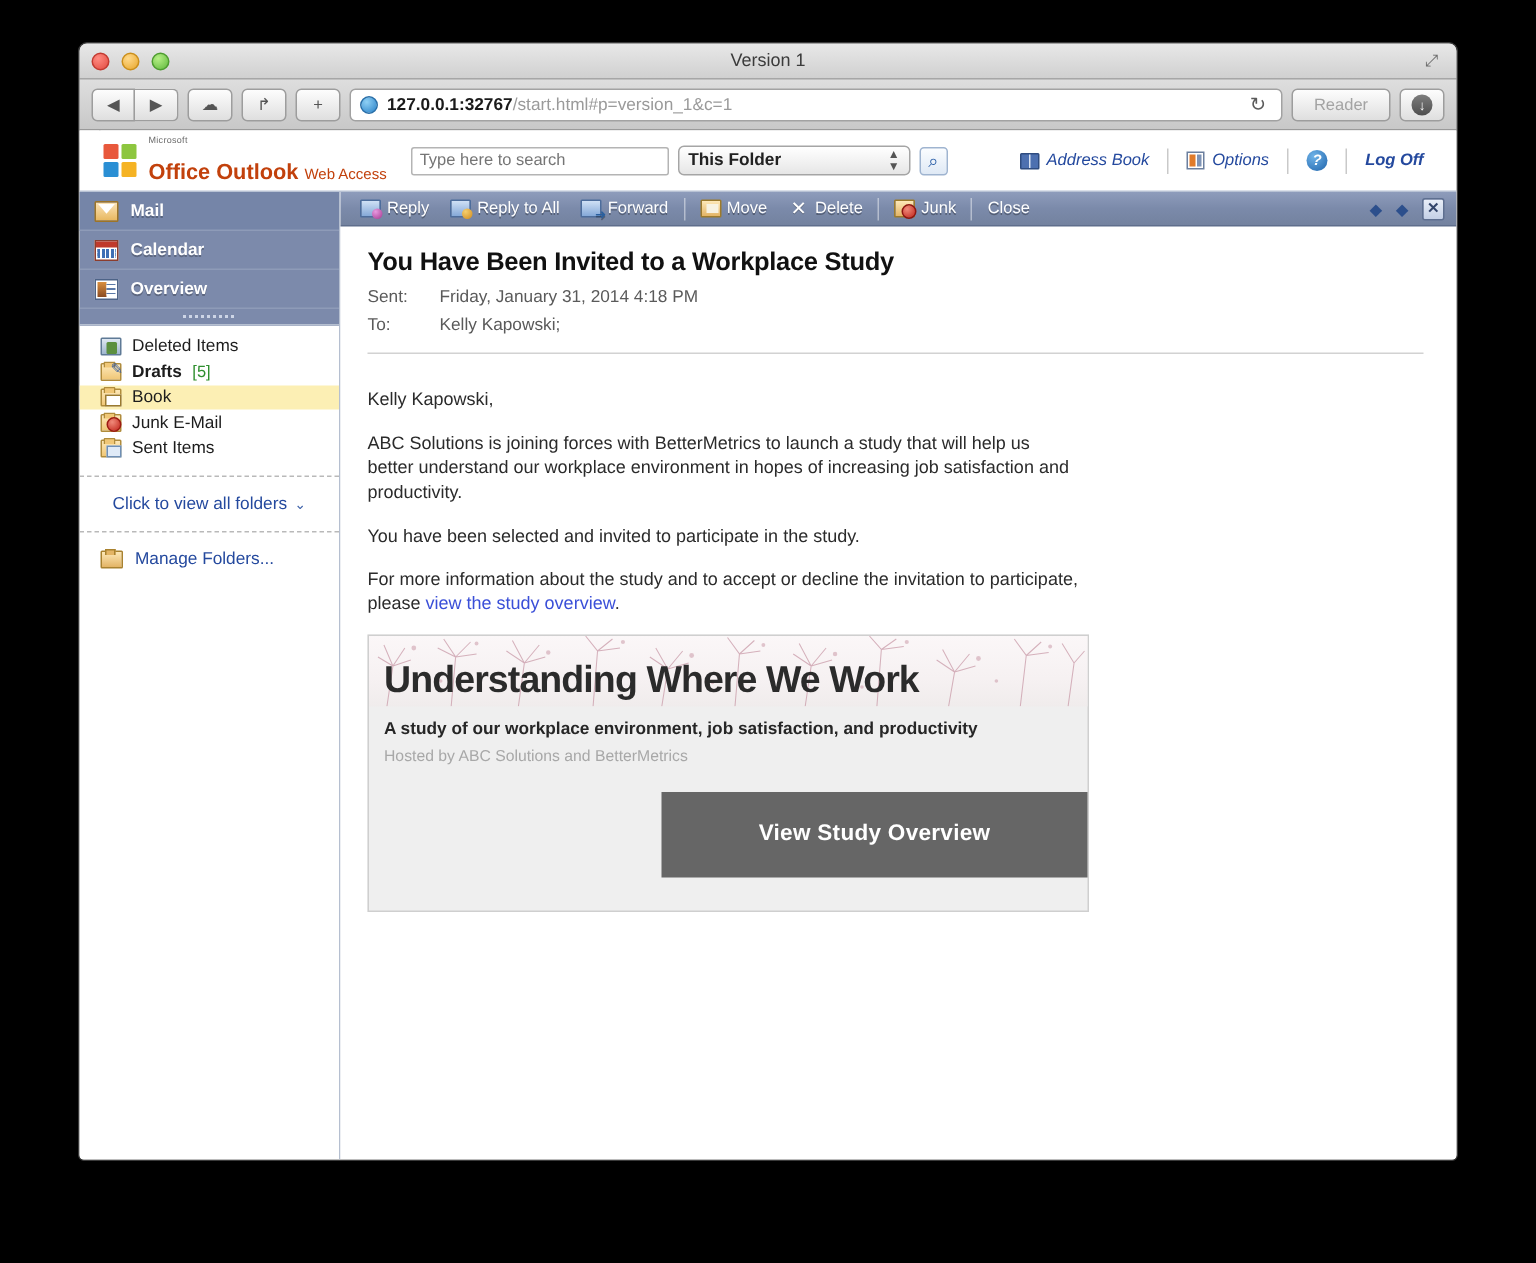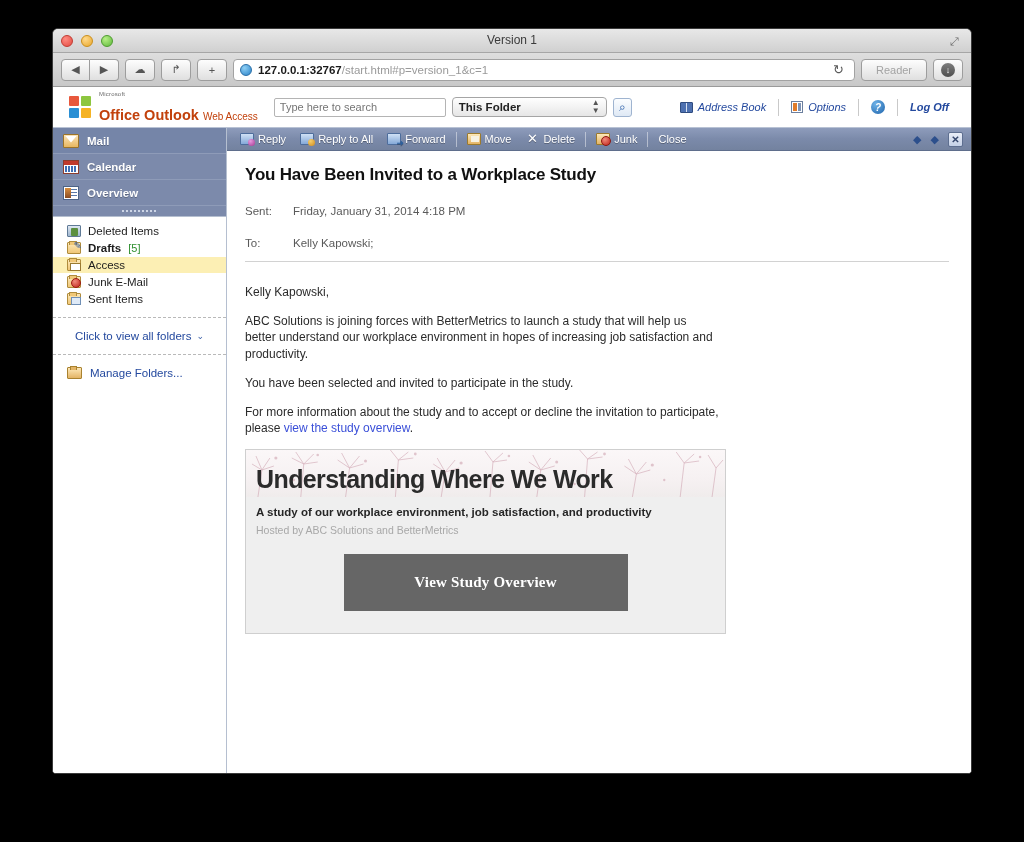--- a/index.html
+++ b/index.html
@@ -357,21 +357,21 @@
     color: #33456b; font-size: 10px; font-weight: bold;
     display: flex; align-items: center; justify-content: center;
   }
 
   #msg-scroll { flex: 1; overflow: hidden; padding: 14px 22px 0 18px; }
 
   #msg-subject {
     font-size: 17px; font-weight: bold; color: #111; letter-spacing: -.2px;
   }
   #msg-from { font-size: 14px; color: #7c7c7c; margin-top: 2px; }
-  .msg-meta { display: flex; font-size: 11.5px; color: #5a5a5a; margin-top: 20px; }
+  .msg-meta { display: flex; font-size: 11.5px; color: #5a5a5a; margin-top: 7px; }
   .msg-meta .lbl { width: 48px; flex: none; }
   #meta-rule { border-top: 1px solid #d2d2d2; margin: 12px 0 0 0; }
 
   #msg-body { font-size: 12px; color: #2b2b2b; line-height: 1.35; }
   #msg-body p { margin: 0 0 13px 0; max-width: 474px; }
   #msg-body p:first-child { margin-top: 22px; }
   #body-link { color: #3a4fd8; text-decoration: none; }
 
   
   #promo {
@@ -388,21 +388,21 @@
     font-size: 25px; font-weight: bold; color: #2b2b2b;
     letter-spacing: -.6px; white-space: nowrap;
   }
   #promo-sub {
     font-size: 11.5px; font-weight: bold; color: #262626;
     padding: 8px 10px 0 10px;
   }
   #promo-host {
     font-size: 10.5px; color: #a8a8a8; padding: 2px 10px 0 10px;
   }
-  #promo-cta-wrap { padding: 17px 0 22px 0; display: flex; justify-content: center; font-family: Liberation Serif, serif; }
+  #promo-cta-wrap { padding: 17px 0 22px 0; display: flex; justify-content: flex-end; }
   #promo-cta {
     width: 284px; height: 57px;
     background: #666666;
     color: #fff; font-size: 15px; font-weight: bold;
     display: flex; align-items: center; justify-content: center;
     letter-spacing: .2px;
   }
 </style>
 </head>
 <body>
@@ -520,21 +520,21 @@
             <span class="f-ico f-trash"></span>
             <span class="f-label">Deleted Items</span>
           </div>
           <div class="folder-item bold">
             <span class="f-ico f-folder f-draft"></span>
             <span class="f-label">Drafts</span>
             <span class="f-count">[5]</span>
           </div>
           <div class="folder-item selected">
             <span class="f-ico f-folder f-inbox"></span>
-            <span class="f-label">Access</span>
+            <span class="f-label">Book</span>
           </div>
           <div class="folder-item">
             <span class="f-ico f-folder f-junk"></span>
             <span class="f-label">Junk E-Mail</span>
           </div>
           <div class="folder-item">
             <span class="f-ico f-folder f-sent"></span>
             <span class="f-label">Sent Items</span>
           </div>
         </div>

